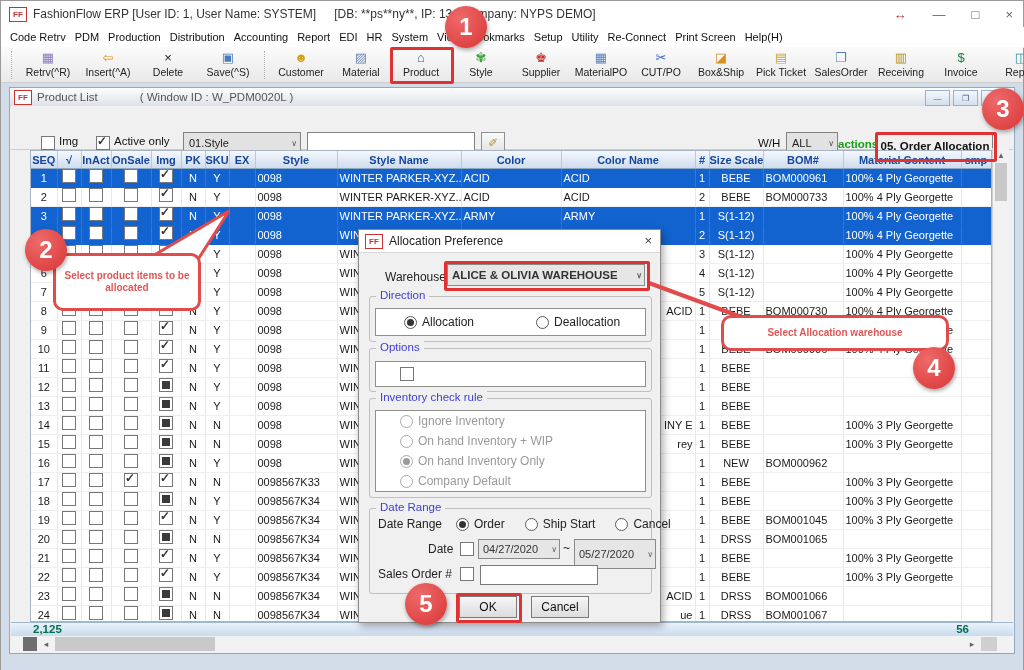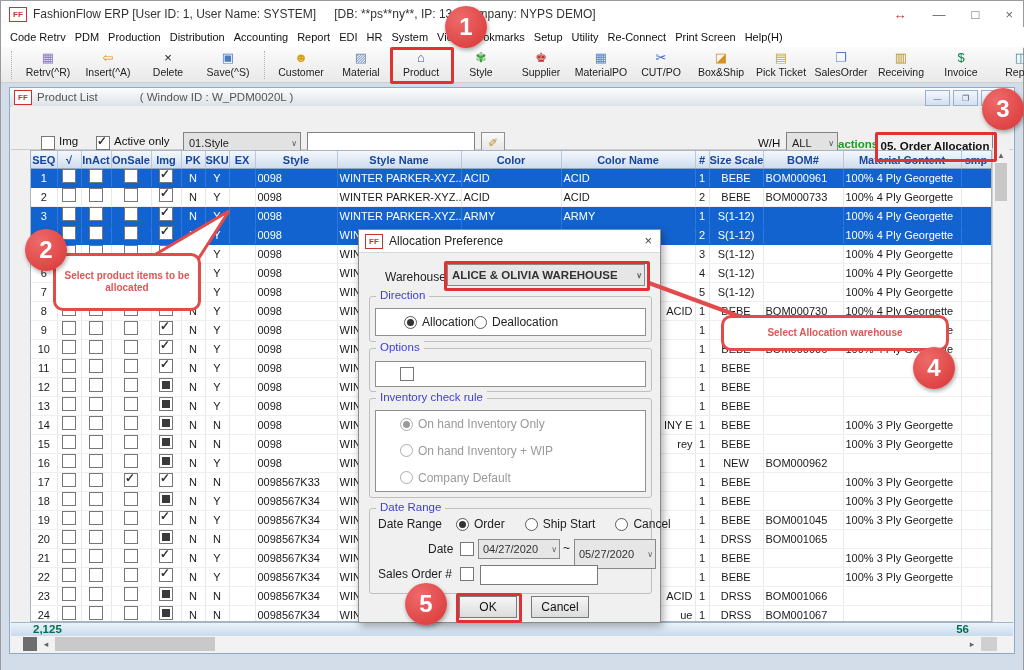--- a/index.html
+++ b/index.html
@@ -768,21 +768,21 @@
     </div>
     <span class="dlabel" style="left:26px;top:40px;">Warehouse</span>
     <span class="dcombo" style="left:88px;top:34px;width:198px;height:22px;font-weight:bold;font-size:11.5px;">
       <span>ALICE &amp; OLIVIA WAREHOUSE</span>
       <span class="carrow">∨</span>
     </span>
 
     <div class="group" style="left:10px;top:66px;width:281px;height:44px;">
       <span class="legend">Direction</span>
       <div class="whitebox" style="left:5px;top:11px;width:269px;height:26px;">
-        <div id="direction-radios" style="display:flex;align-items:center;height:100%;padding-left:28px;">
+        <div id="direction-radios" style="display:flex;align-items:center;height:100%;padding-left:28px;gap:62px;">
             <div class="rrow">
               <span class="radio on"></span>
               <span class="rlabel">Allocation</span>
             </div>
             <div class="rrow">
               <span class="radio"></span>
               <span class="rlabel">Deallocation</span>
             </div>
           </div>
       </div>
@@ -795,26 +795,30 @@
           <span class="cb" style="margin-right:6px;"></span>
         </div>
       </div>
     </div>
 
     <div class="group" style="left:10px;top:168px;width:281px;height:98px;">
       <span class="legend">Inventory check rule</span>
       <div class="whitebox" style="left:5px;top:11px;width:269px;height:80px;">
         <div id="inventory-radios" style="display:flex;flex-direction:column;justify-content:space-around;height:100%;padding-left:24px;">
             <div class="rrow dis">
-              <span class="radio on"></span>
-              <span class="rlabel">On hand Inventory Only</span>
+              <span class="radio"></span>
+              <span class="rlabel">Ignore Inventory</span>
             </div>
             <div class="rrow dis">
               <span class="radio"></span>
               <span class="rlabel">On hand Inventory + WIP</span>
+            </div>
+            <div class="rrow dis">
+              <span class="radio on"></span>
+              <span class="rlabel">On hand Inventory Only</span>
             </div>
             <div class="rrow dis">
               <span class="radio"></span>
               <span class="rlabel">Company Default</span>
             </div>
           </div>
       </div>
     </div>
 
     <div class="group" style="left:10px;top:278px;width:281px;height:84px;">

